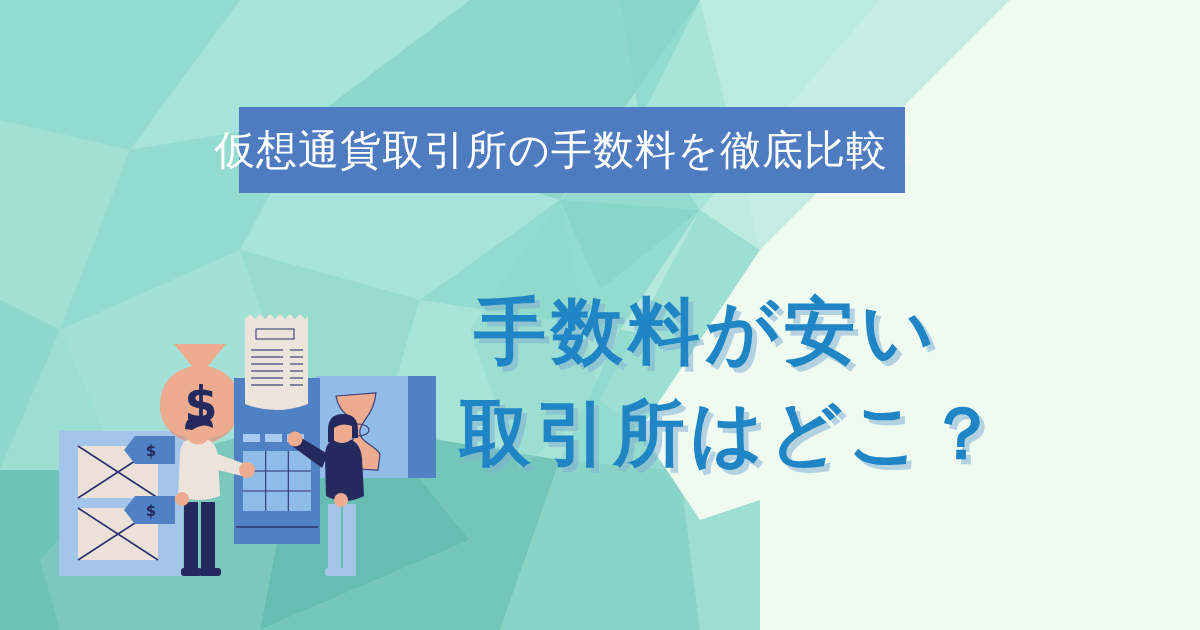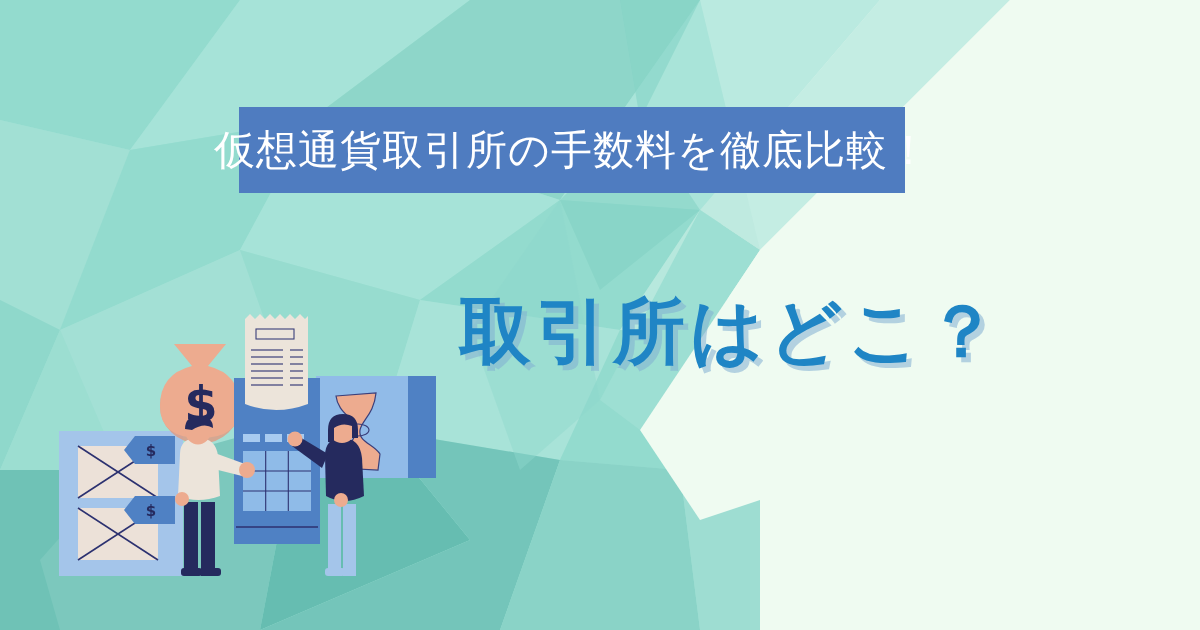--- a/index.html
+++ b/index.html
@@ -229,16 +229,17 @@
       <path d="M145 133 Q145 120 159 120 Q173 120 173 132 Q164 126 152 134 Z" fill="#252a5e"></path>
       <circle cx="142" cy="203" r="7" fill="#edab8f"></circle>
     </g>
   </svg>
 
   <div id="header-band">
     <span id="header-band-text">仮想通貨取引所の手数料を徹底比較！</span>
   </div>
 
   <div id="headline">
+    <div class="headline-line" id="headline-line-1">手数料が安い</div>
     <div class="headline-line" id="headline-line-2">取引所はどこ？</div>
   </div>
 
 </div>
 
 </body></html>

